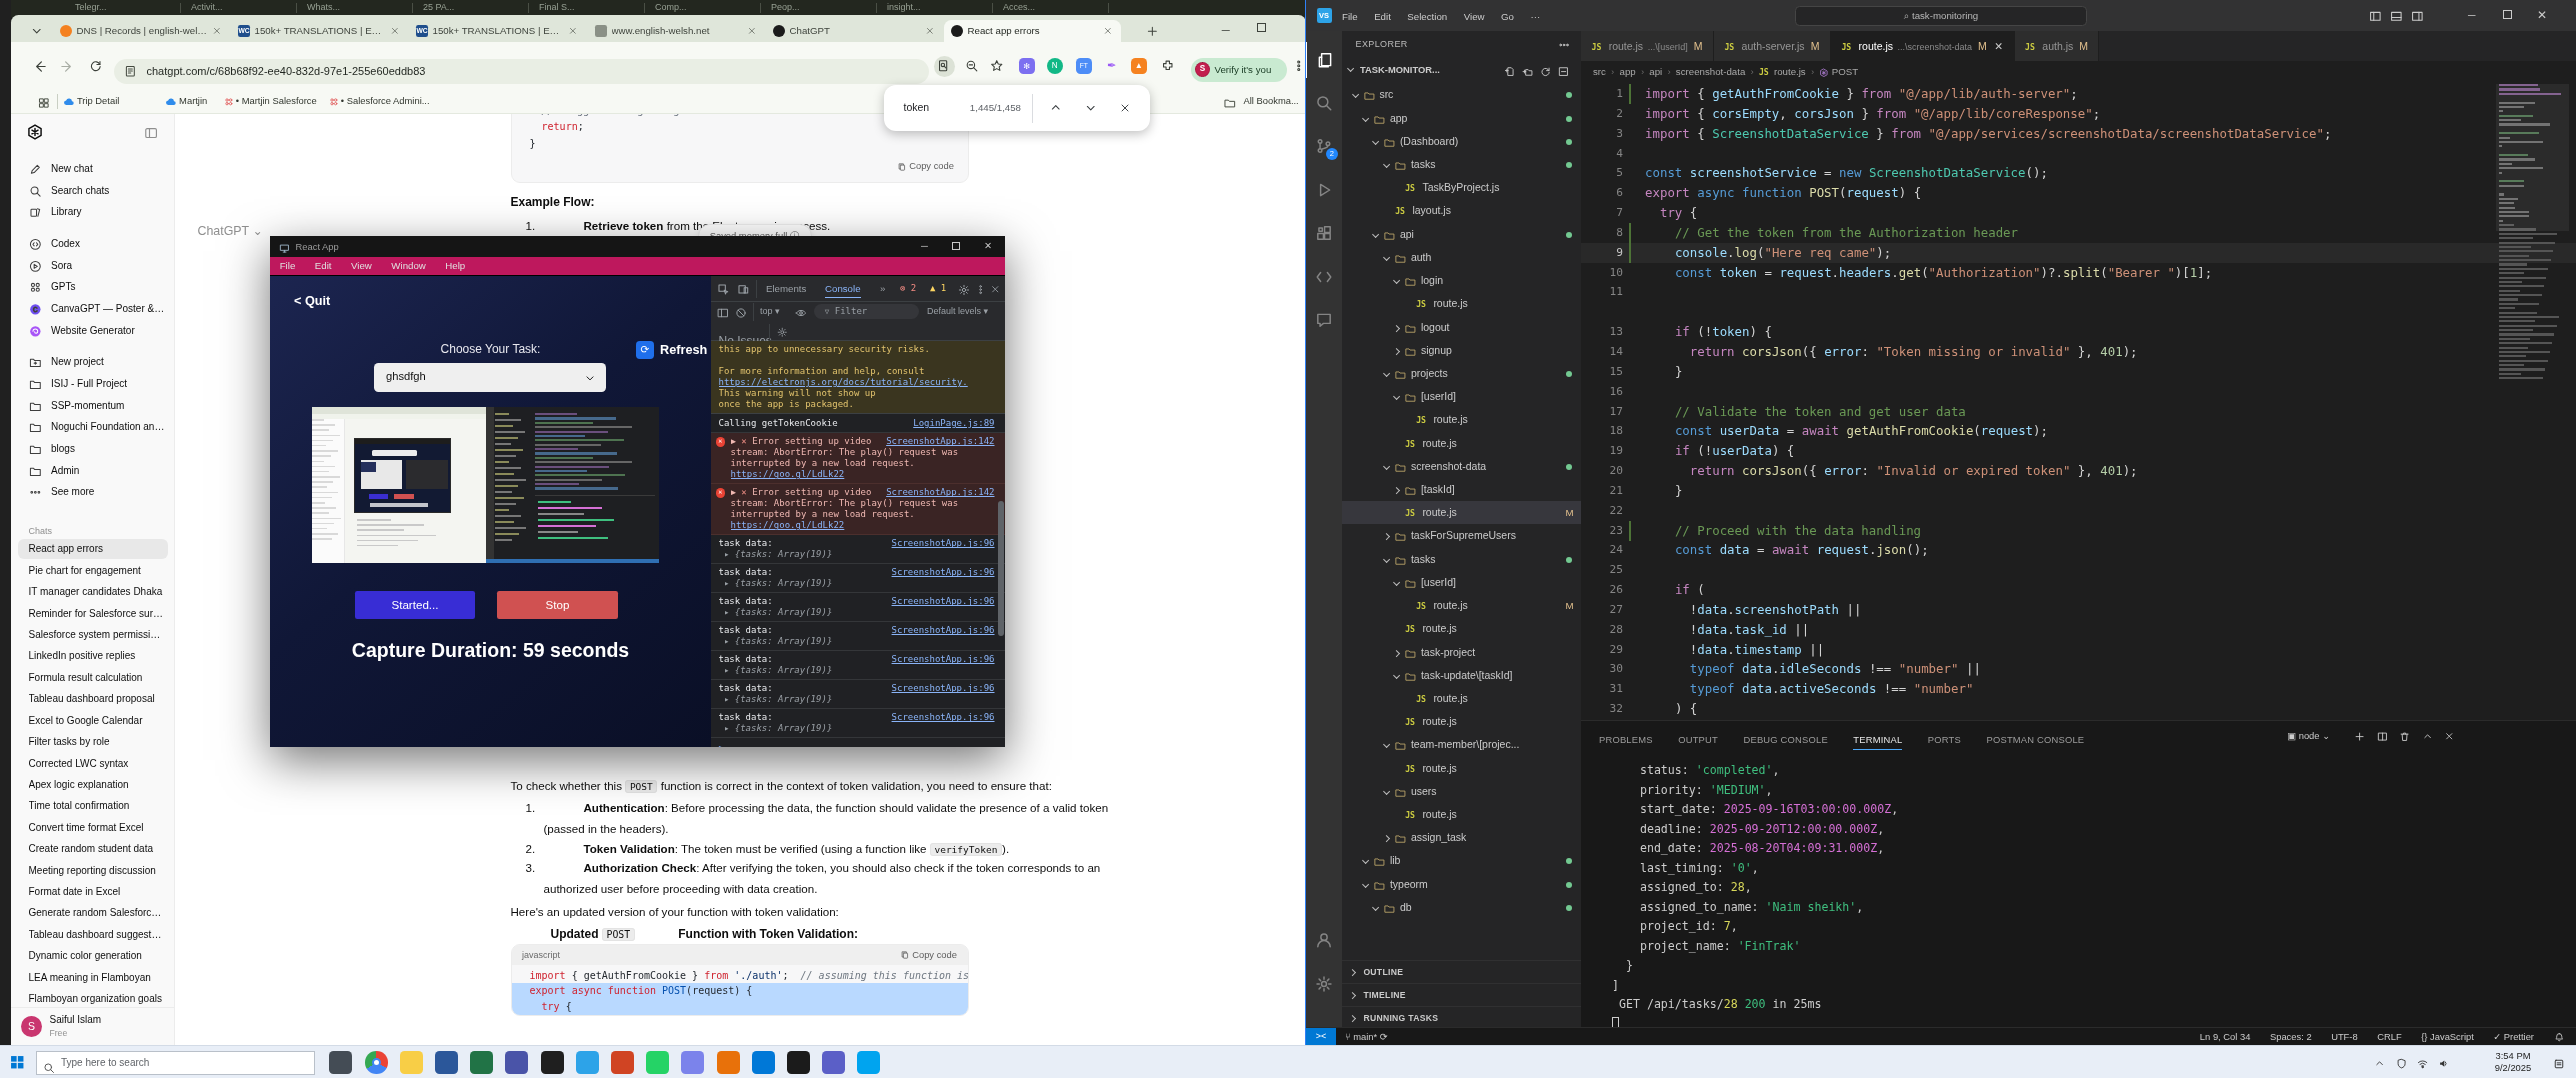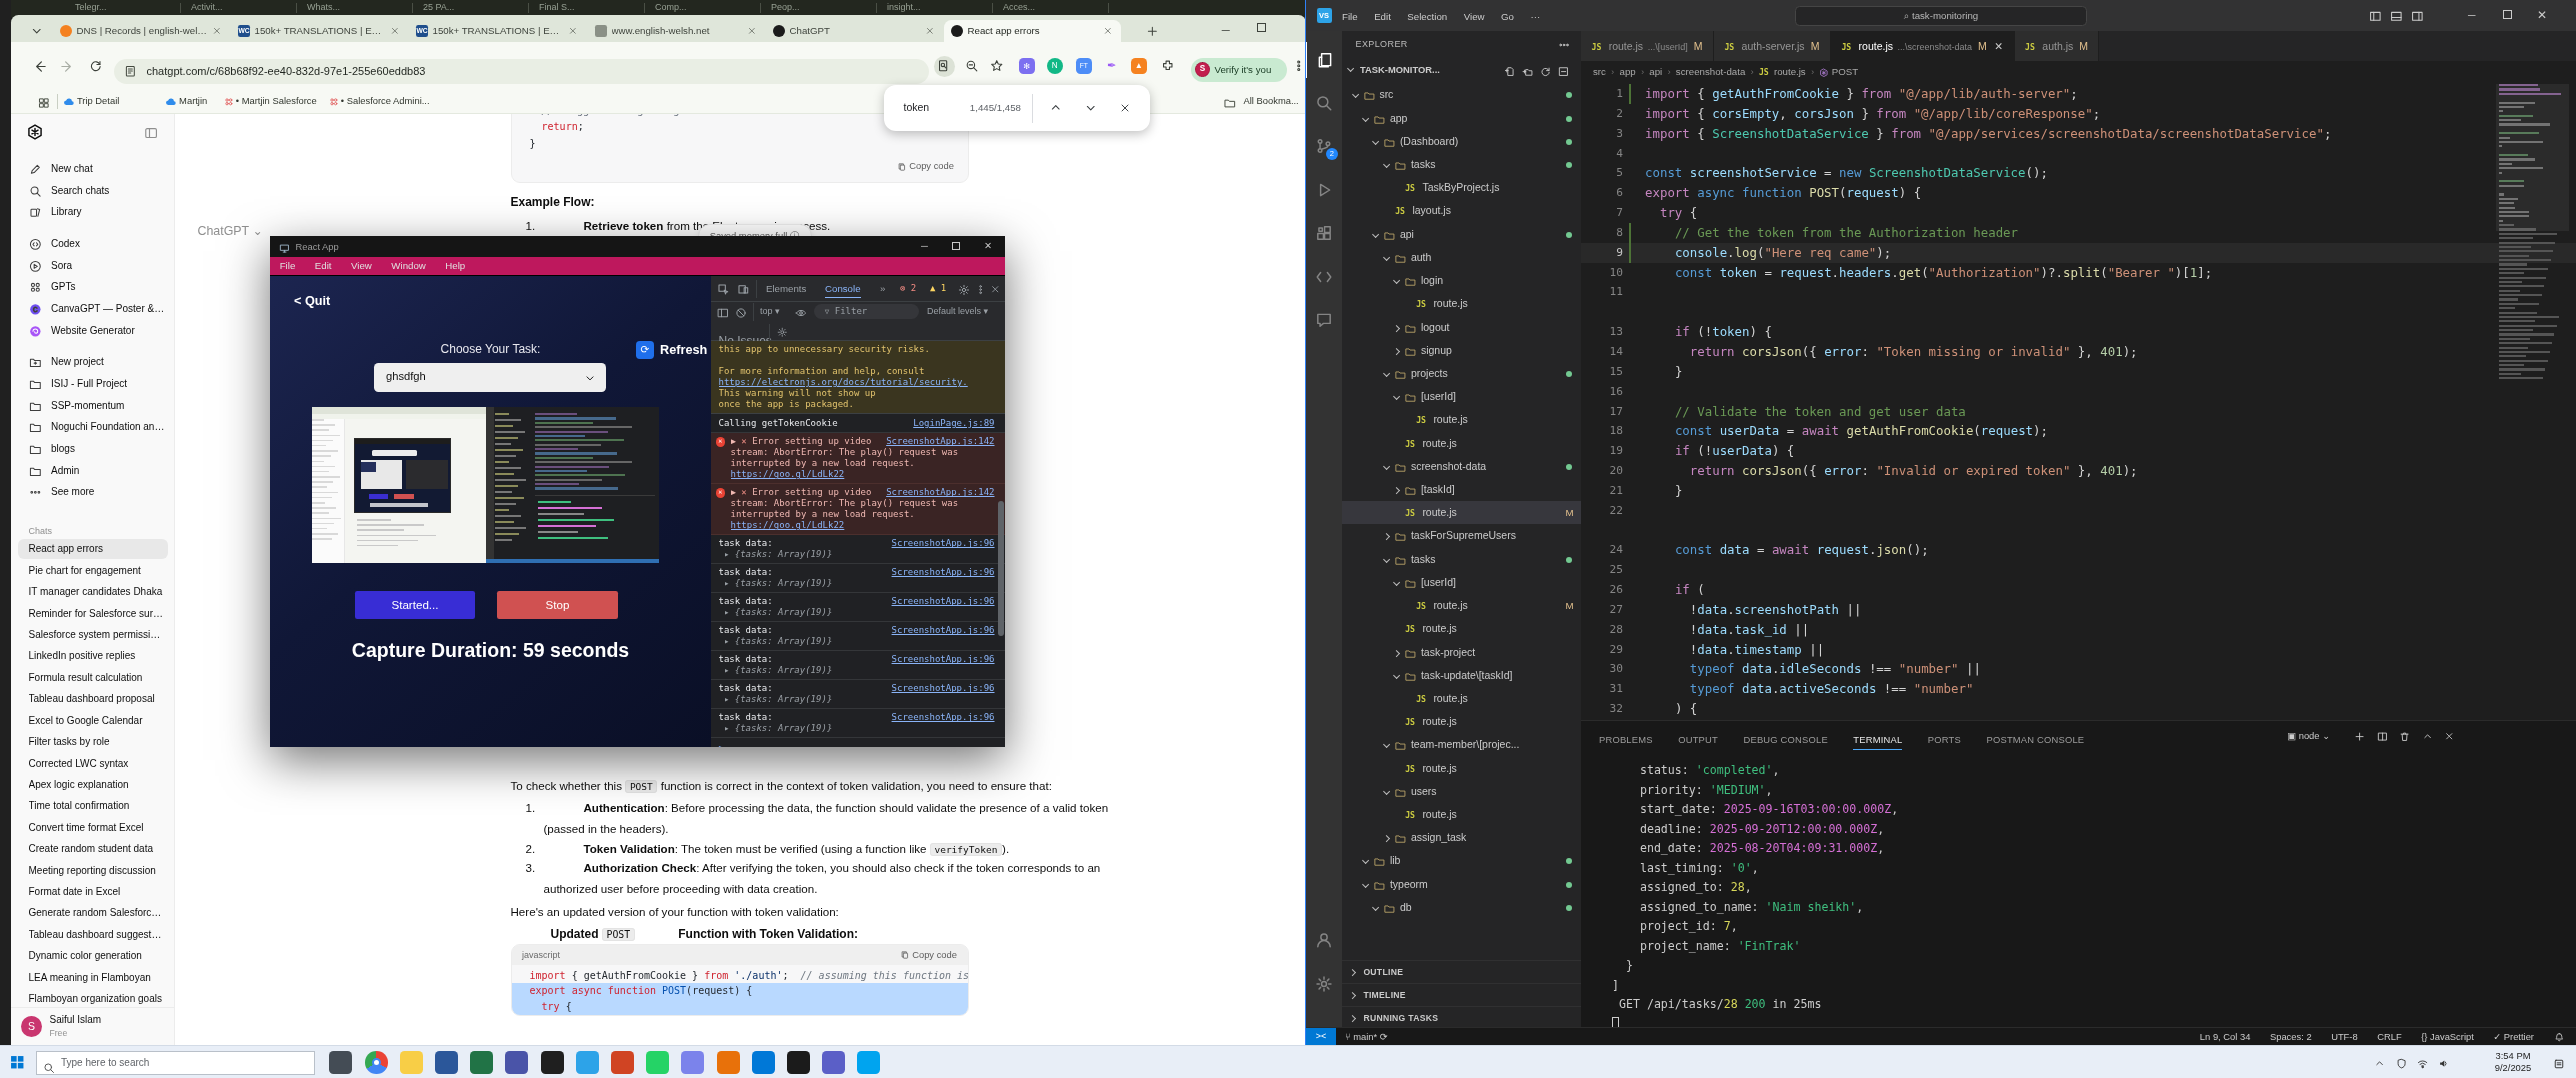--- a/index.html
+++ b/index.html
@@ -1051,20 +1051,21 @@
       <div class="cl" style="top: 238px;"><span class="ln">13</span><span class="ctext"><span class="tk-p"> </span><span class="tk-p"> </span><span class="tk-p"> </span><span class="tk-p"> </span><span class="tk-k1">if</span><span class="tk-p"> </span><span class="tk-p">(</span><span class="tk-p">!</span><span class="tk-v">token</span><span class="tk-p">)</span><span class="tk-p"> </span><span class="tk-p">{</span></span></div>
       <div class="cl" style="top: 258px;"><span class="ln">14</span><span class="ctext"><span class="tk-p"> </span><span class="tk-p"> </span><span class="tk-p"> </span><span class="tk-p"> </span><span class="tk-p"> </span><span class="tk-p"> </span><span class="tk-k1">return</span><span class="tk-p"> </span><span class="tk-f">corsJson</span><span class="tk-p">(</span><span class="tk-p">{</span><span class="tk-p"> </span><span class="tk-v">error</span><span class="tk-p">:</span><span class="tk-p"> </span><span class="tk-s">"Token missing or invalid"</span><span class="tk-p"> </span><span class="tk-p">}</span><span class="tk-p">,</span><span class="tk-p"> </span><span class="tk-n">401</span><span class="tk-p">)</span><span class="tk-p">;</span></span></div>
       <div class="cl" style="top: 278px;"><span class="ln">15</span><span class="ctext"><span class="tk-p"> </span><span class="tk-p"> </span><span class="tk-p"> </span><span class="tk-p"> </span><span class="tk-p">}</span></span></div>
       <div class="cl" style="top: 298px;"><span class="ln">16</span><span class="ctext"></span></div>
       <div class="cl" style="top: 318px;"><span class="ln">17</span><span class="ctext"><span class="tk-p"> </span><span class="tk-p"> </span><span class="tk-p"> </span><span class="tk-p"> </span><span class="tk-c">// Validate the token and get user data</span></span></div>
       <div class="cl" style="top: 337px;"><span class="ln">18</span><span class="ctext"><span class="tk-p"> </span><span class="tk-p"> </span><span class="tk-p"> </span><span class="tk-p"> </span><span class="tk-k2">const</span><span class="tk-p"> </span><span class="tk-v">userData</span><span class="tk-p"> </span><span class="tk-p">=</span><span class="tk-p"> </span><span class="tk-k1">await</span><span class="tk-p"> </span><span class="tk-f">getAuthFromCookie</span><span class="tk-p">(</span><span class="tk-v">request</span><span class="tk-p">)</span><span class="tk-p">;</span></span></div>
       <div class="cl" style="top: 357px;"><span class="ln">19</span><span class="ctext"><span class="tk-p"> </span><span class="tk-p"> </span><span class="tk-p"> </span><span class="tk-p"> </span><span class="tk-k1">if</span><span class="tk-p"> </span><span class="tk-p">(</span><span class="tk-p">!</span><span class="tk-v">userData</span><span class="tk-p">)</span><span class="tk-p"> </span><span class="tk-p">{</span></span></div>
       <div class="cl" style="top: 377px;"><span class="ln">20</span><span class="ctext"><span class="tk-p"> </span><span class="tk-p"> </span><span class="tk-p"> </span><span class="tk-p"> </span><span class="tk-p"> </span><span class="tk-p"> </span><span class="tk-k1">return</span><span class="tk-p"> </span><span class="tk-f">corsJson</span><span class="tk-p">(</span><span class="tk-p">{</span><span class="tk-p"> </span><span class="tk-v">error</span><span class="tk-p">:</span><span class="tk-p"> </span><span class="tk-s">"Invalid or expired token"</span><span class="tk-p"> </span><span class="tk-p">}</span><span class="tk-p">,</span><span class="tk-p"> </span><span class="tk-n">401</span><span class="tk-p">)</span><span class="tk-p">;</span></span></div>
       <div class="cl" style="top: 397px;"><span class="ln">21</span><span class="ctext"><span class="tk-p"> </span><span class="tk-p"> </span><span class="tk-p"> </span><span class="tk-p"> </span><span class="tk-p">}</span></span></div>
       <div class="cl" style="top: 417px;"><span class="ln">22</span><span class="ctext"></span></div>
+      <div class="cl" style="top: 437px;"><span class="ln">23</span><span class="gbar"></span><span class="ctext"><span class="tk-p"> </span><span class="tk-p"> </span><span class="tk-p"> </span><span class="tk-p"> </span><span class="tk-c">// Proceed with the data handling</span></span></div>
       <div class="cl" style="top: 456px;"><span class="ln">24</span><span class="ctext"><span class="tk-p"> </span><span class="tk-p"> </span><span class="tk-p"> </span><span class="tk-p"> </span><span class="tk-k2">const</span><span class="tk-p"> </span><span class="tk-v">data</span><span class="tk-p"> </span><span class="tk-p">=</span><span class="tk-p"> </span><span class="tk-k1">await</span><span class="tk-p"> </span><span class="tk-v">request</span><span class="tk-p">.</span><span class="tk-f">json</span><span class="tk-p">(</span><span class="tk-p">)</span><span class="tk-p">;</span></span></div>
       <div class="cl" style="top: 476px;"><span class="ln">25</span><span class="ctext"></span></div>
       <div class="cl" style="top: 496px;"><span class="ln">26</span><span class="ctext"><span class="tk-p"> </span><span class="tk-p"> </span><span class="tk-p"> </span><span class="tk-p"> </span><span class="tk-k1">if</span><span class="tk-p"> </span><span class="tk-p">(</span></span></div>
       <div class="cl" style="top: 516px;"><span class="ln">27</span><span class="ctext"><span class="tk-p"> </span><span class="tk-p"> </span><span class="tk-p"> </span><span class="tk-p"> </span><span class="tk-p"> </span><span class="tk-p"> </span><span class="tk-p">!</span><span class="tk-v">data</span><span class="tk-p">.</span><span class="tk-v">screenshotPath</span><span class="tk-p"> </span><span class="tk-p">|</span><span class="tk-p">|</span></span></div>
       <div class="cl" style="top: 536px;"><span class="ln">28</span><span class="ctext"><span class="tk-p"> </span><span class="tk-p"> </span><span class="tk-p"> </span><span class="tk-p"> </span><span class="tk-p"> </span><span class="tk-p"> </span><span class="tk-p">!</span><span class="tk-v">data</span><span class="tk-p">.</span><span class="tk-v">task_id</span><span class="tk-p"> </span><span class="tk-p">|</span><span class="tk-p">|</span></span></div>
       <div class="cl" style="top: 556px;"><span class="ln">29</span><span class="ctext"><span class="tk-p"> </span><span class="tk-p"> </span><span class="tk-p"> </span><span class="tk-p"> </span><span class="tk-p"> </span><span class="tk-p"> </span><span class="tk-p">!</span><span class="tk-v">data</span><span class="tk-p">.</span><span class="tk-v">timestamp</span><span class="tk-p"> </span><span class="tk-p">|</span><span class="tk-p">|</span></span></div>
       <div class="cl" style="top: 575px;"><span class="ln">30</span><span class="ctext"><span class="tk-p"> </span><span class="tk-p"> </span><span class="tk-p"> </span><span class="tk-p"> </span><span class="tk-p"> </span><span class="tk-p"> </span><span class="tk-k2">typeof</span><span class="tk-p"> </span><span class="tk-v">data</span><span class="tk-p">.</span><span class="tk-v">idleSeconds</span><span class="tk-p"> </span><span class="tk-p">!</span><span class="tk-p">=</span><span class="tk-p">=</span><span class="tk-p"> </span><span class="tk-s">"number"</span><span class="tk-p"> </span><span class="tk-p">|</span><span class="tk-p">|</span></span></div>
       <div class="cl" style="top: 595px;"><span class="ln">31</span><span class="ctext"><span class="tk-p"> </span><span class="tk-p"> </span><span class="tk-p"> </span><span class="tk-p"> </span><span class="tk-p"> </span><span class="tk-p"> </span><span class="tk-k2">typeof</span><span class="tk-p"> </span><span class="tk-v">data</span><span class="tk-p">.</span><span class="tk-v">activeSeconds</span><span class="tk-p"> </span><span class="tk-p">!</span><span class="tk-p">=</span><span class="tk-p">=</span><span class="tk-p"> </span><span class="tk-s">"number"</span></span></div>
       <div class="cl" style="top: 615px;"><span class="ln">32</span><span class="ctext"><span class="tk-p"> </span><span class="tk-p"> </span><span class="tk-p"> </span><span class="tk-p"> </span><span class="tk-p">)</span><span class="tk-p"> </span><span class="tk-p">{</span></span></div>
     </div>

